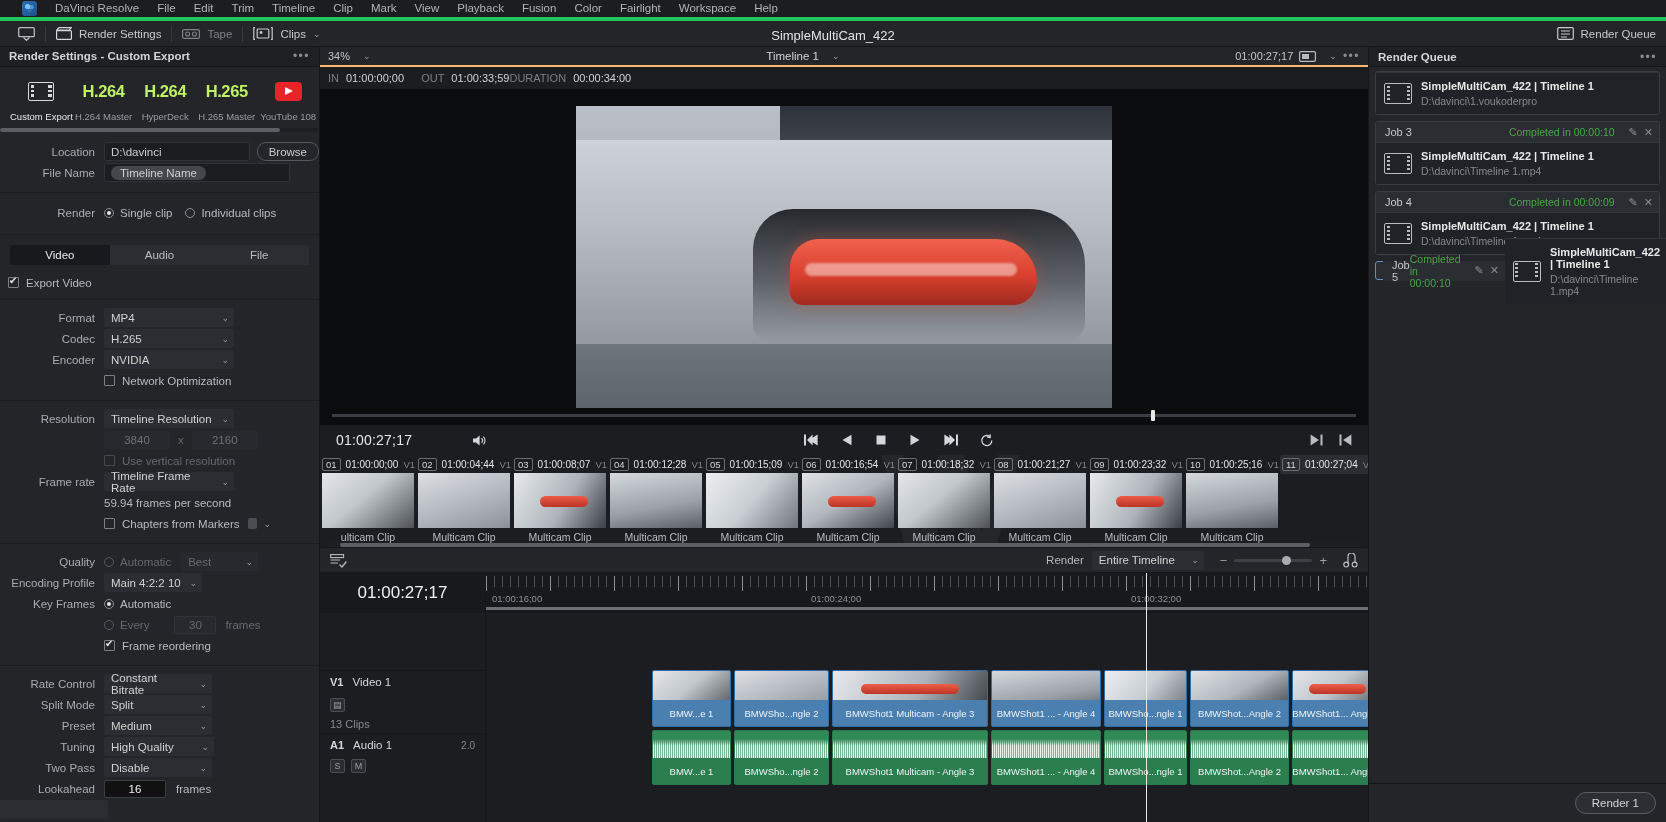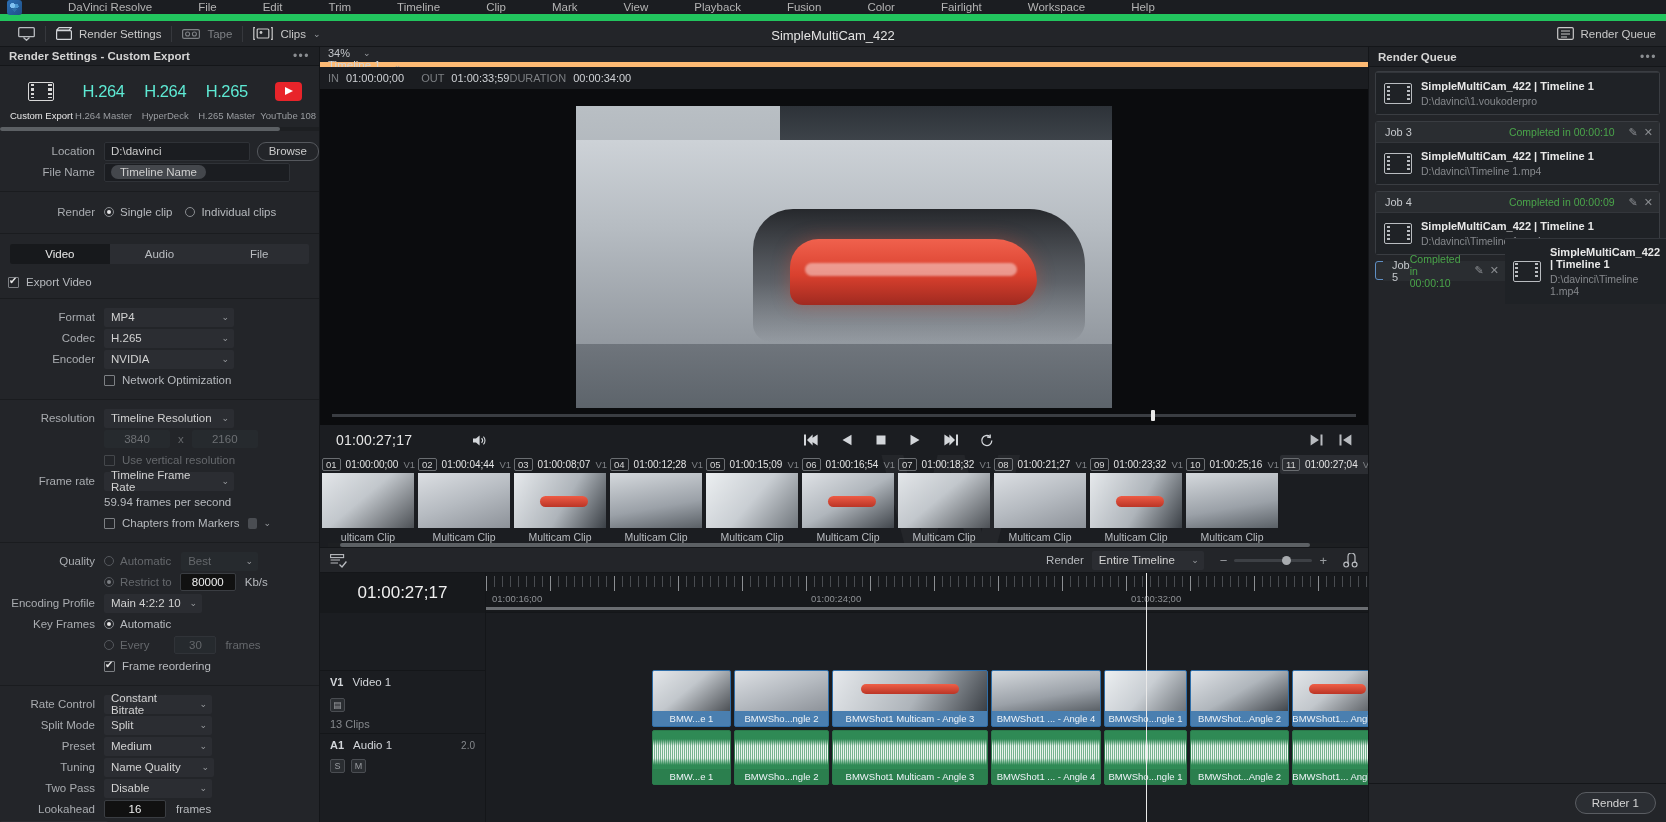--- a/index.html
+++ b/index.html
@@ -8,21 +8,21 @@
     background: #1b1d21;
     font-family: "Liberation Sans", sans-serif;
     color: #c8c8c8;
     overflow: hidden;
   }
   .app { position: relative; width: 1666px; height: 822px; display: flex; flex-direction: column; }
 
   
   .menubar {
     height: 21px; background: #1b1d21; display: flex; align-items: center;
-    padding-left: 7px; flex: 0 0 21px; border-bottom: 7px solid #22c55e; gap: 28px;
+    padding-left: 22px; flex: 0 0 21px; border-bottom: 4px solid #22c55e;
   }
   .resolve-logo {
     width: 15px; height: 15px; border-radius: 3px; margin-right: 9px;
     background: linear-gradient(135deg,#2b6fb5 0%, #1f4f86 100%);
     position: relative; flex: 0 0 15px;
   }
   .resolve-logo::after{
     content:""; position:absolute; left:3px; top:3px; width:9px; height:9px;
     background: radial-gradient(circle at 30% 30%, #7fc0f0 0 28%, transparent 29%),
                 radial-gradient(circle at 70% 35%, #4a96d0 0 26%, transparent 27%),
@@ -53,21 +53,21 @@
   .left-head {
     height: 20px; display: flex; align-items: center; justify-content: space-between;
     background: #1e2024; padding: 0 9px; border-bottom: 1px solid #141619;
   }
   .left-head-title { font-size: 11.5px; color: #d4d4d4; font-weight: bold; }
   .dots { letter-spacing: 1.5px; color: #8a8d91; font-size: 12px; }
 
   .presets { display: flex; padding: 9px 0 4px 10px; gap: 0; }
   .preset { width: 66px; text-align: center; }
   .preset-ico { height: 32px; display: flex; align-items: center; justify-content: center; }
-  .preset-ico .big { font-size: 16.5px; color: #5eead4; font-weight: 400; letter-spacing: -0.4px;}
+  .preset-ico .big { font-size: 16.5px; color: #bef264; font-weight: 700; letter-spacing: -0.4px;}
   .preset-lbl { font-size: 9.5px; color: #9a9da1; margin-top: 3px; white-space: nowrap; overflow: hidden; }
   .preset.active .preset-lbl { color: #e8e8e8; }
   .film-ico {
     width: 26px; height: 19px; border: 1.6px solid #d8d8d8; border-radius: 2px;
     position: relative;
   }
   .film-ico::before, .film-ico::after{
     content:""; position:absolute; top:1.5px; bottom:1.5px; width:3.5px;
     background: repeating-linear-gradient(#d8d8d8 0 2.5px, transparent 2.5px 4.5px);
   }
@@ -117,22 +117,22 @@
   .tab3.active { background: #17191c; color: #e9e9e9; }
   .numbox { height:18px; background:#111; border:1px solid #3a3d42; border-radius:2px; width:50px;
             display:flex; align-items:center; justify-content:center; font-size:11.5px; color:#eee; }
   .numbox.dim { background:#262a2e; border-color:#303338; color:#65686c; }
   .resbox { height:18px; background:#262a2e; border-radius:2px; width:66px; display:flex;
             align-items:center; justify-content:center; font-size:11.5px; color:#6d7074; }
 
   
   .center { flex: 1 1 auto; display: flex; flex-direction: column; background: #1b1d21; min-width:0; }
   .viewer-top {
-    height: 20px; background: #232529; display: flex; 
-    justify-content: space-between; padding: 0 8px; border-bottom: 5px solid #fdba74; flex-direction: column;
+    height: 20px; background: #232529; display: flex; align-items: center;
+    justify-content: space-between; padding: 0 8px; border-bottom: 2px solid #fdba74;
   }
   .vt-left, .vt-right { display: flex; align-items: center; gap: 6px; }
   .vt-txt { font-size: 11px; color: #c2c5c9; }
   .vt-center { font-size: 11.5px; color: #d0d3d7; display: flex; align-items: center; gap: 6px; }
   .io-bar { height: 22px; display: flex; align-items: center; padding: 0 8px; justify-content: flex-start; background:#1b1d21; }
   .io-l { display: flex; gap: 7px; align-items: center; font-size: 11px; }
   .io-tag { color: #7c7f83; }
   .io-val { color: #cfd2d6; }
   .viewer { flex: 1 1 auto; background: #0b0c0e; position: relative; display: flex; align-items: center; justify-content: center; min-height:0;}
   .vframe { width: 536px; height: 302px; position: relative; overflow: hidden; background:#8e949b; }
@@ -210,21 +210,21 @@
     background: repeating-linear-gradient(90deg, #5a5d62 0 1px, transparent 1px 8px); opacity:.75; }
   .ticks-big { position:absolute; left:0; right:0; top:3px; height:15px;
     background: repeating-linear-gradient(90deg, #8c8f93 0 1px, transparent 1px 64px); }
   .ruler-lbl { position:absolute; top:20px; font-size:9.5px; color:#8f9296; }
   .ruler-bar { position:absolute; left:0; right:0; bottom:2px; height:3px; background:#6a6d71; }
   .v-track { height: 60px; position:relative; }
   .a-track { height: 58px; position:relative; }
   .tlclip { position:absolute; top:0; bottom:3px; overflow:hidden; border:1px solid #2f6ea8; border-radius:2px; }
   .tlclip.vid { background:#3d6e9c; }
   .tlclip.vid .thumbs { position:absolute; inset:0 0 15px 0; background:#9aa1a8; }
-  .tlclip .cap { position:absolute; left:0; right:0; bottom:0; height:15px; background:#4a7fb0;
+  .tlclip .cap { position:absolute; left:0; right:0; bottom:0; height:26px; background:#4a7fb0;
                  font-size:9.5px; color:#eef3f8; display:flex; align-items:center; justify-content:center; white-space:nowrap;}
   .tlclip.aud { background:#2f8a55; border-color:#2a7a4b; }
   .tlclip.aud .wave { position:absolute; left:0; right:0; top:8px; height:26px;
      background: repeating-linear-gradient(90deg, rgba(255,255,255,.9) 0 1px, rgba(255,255,255,.35) 1px 2px);
      -webkit-mask-image: linear-gradient(180deg, transparent 0, #000 26%, #000 74%, transparent 100%);
      mask-image: linear-gradient(180deg, transparent 0, #000 26%, #000 74%, transparent 100%); }
   .tlclip.aud .cap { background:#2b7f4e; }
   .playhead { position:absolute; top:0; bottom:0; width:1px; background:#e9e9e9; }
 
   
@@ -477,27 +477,20 @@
           <div class="row">
             <div class="lbl">Quality</div>
             <div class="radio dim"></div>
             <span class="inline-t dim">Automatic</span>
             <div class="sel w77 dimmed" style="margin-left:10px;">
               <span>Best</span>
               <span class="chev">⌄</span>
             </div>
           </div>
           <div class="row">
-            <div class="lbl"></div>
-            <div class="radio dim on"></div>
-            <span class="inline-t dim">Restrict to</span>
-            <div class="numbox" style="margin-left:8px; width:56px;">80000</div>
-            <span class="inline-t" style="margin-left:9px;">Kb/s</span>
-          </div>
-          <div class="row">
             <div class="lbl">Encoding Profile</div>
             <div class="sel w98">
               <span>Main 4:2:2 10</span>
               <span class="chev">⌄</span>
             </div>
           </div>
           <div class="row">
             <div class="lbl">Key Frames</div>
             <div class="radio on"></div>
             <span class="inline-t">Automatic</span>
@@ -534,21 +527,21 @@
           <div class="row">
             <div class="lbl">Preset</div>
             <div class="sel" style="width:108px;">
               <span>Medium</span>
               <span class="chev">⌄</span>
             </div>
           </div>
           <div class="row">
             <div class="lbl">Tuning</div>
             <div class="sel" style="width:110px;">
-              <span>Name Quality</span>
+              <span>High Quality</span>
               <span class="chev">⌄</span>
             </div>
           </div>
           <div class="row">
             <div class="lbl">Two Pass</div>
             <div class="sel" style="width:108px;">
               <span>Disable</span>
               <span class="chev">⌄</span>
             </div>
           </div>

